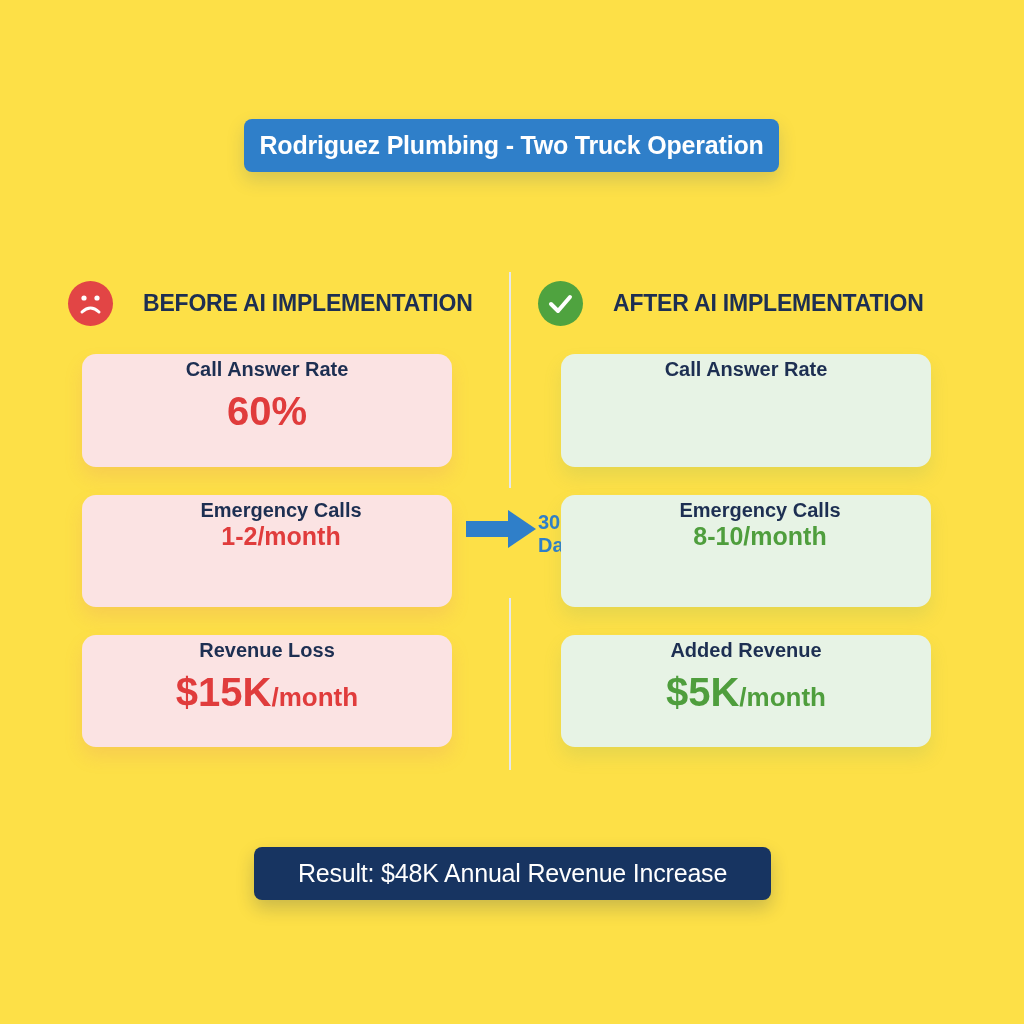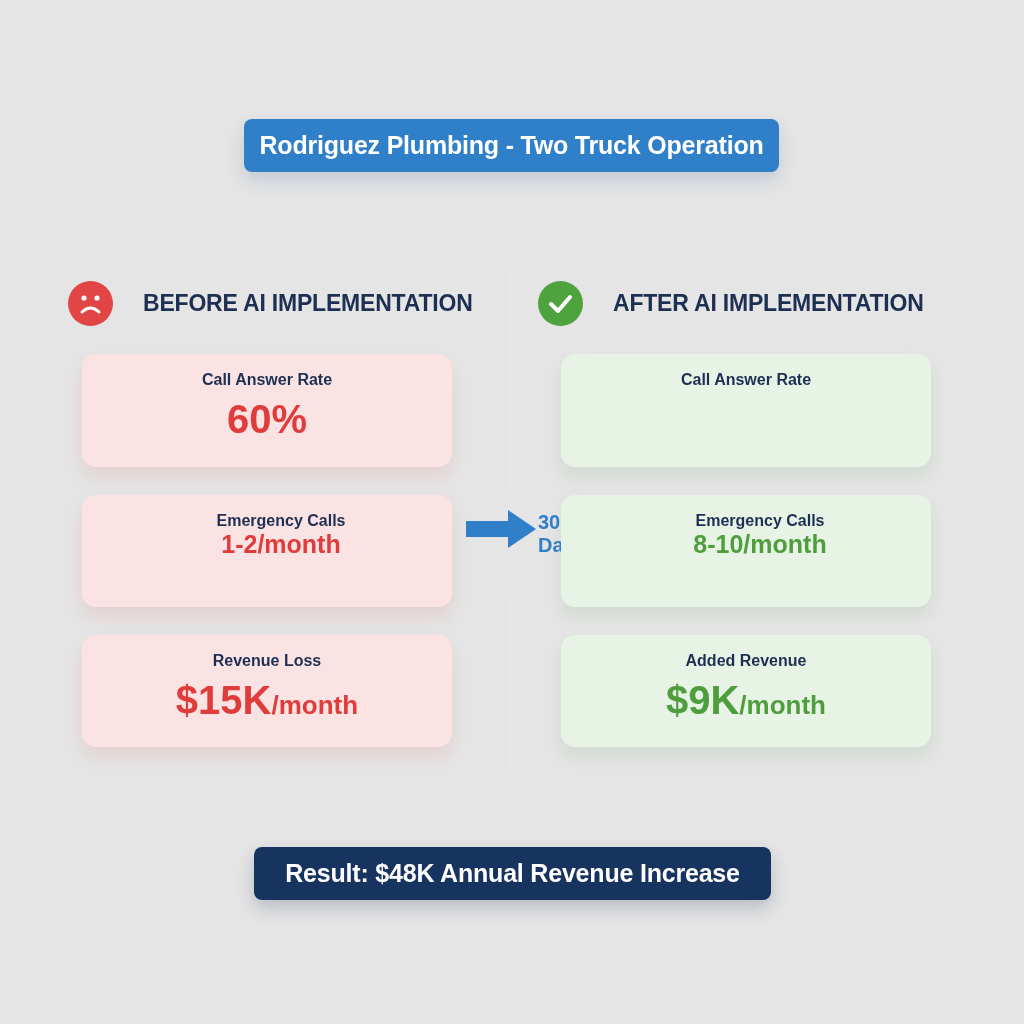--- a/index.html
+++ b/index.html
@@ -2,21 +2,21 @@
 <html><head>
   <meta charset="utf-8">
   <style>
     * { box-sizing: border-box; margin: 0; padding: 0; }
     html, body {
       width: 1024px; height: 1024px;
       background: #ffffff;
       font-family: "Liberation Sans", "DejaVu Sans", sans-serif;
       overflow: hidden;
     }
-    .canvas { position: relative; width: 1024px; height: 1024px; background: #e5e5e5; }
+    .canvas { position: relative; width: 1024px; height: 1024px; background: #fde047; }
 
     .title-pill {
       position: absolute; left: 244px; top: 119px; width: 535px; height: 53px;
       background: #2f7fc9; border-radius: 8px;
       box-shadow: 0 8px 18px rgba(40,80,130,0.18);
       display: flex; align-items: center; justify-content: center;
       color: #ffffff; font-weight: 700; font-size: 25px; letter-spacing: -0.2px;
     }
 
     .section-header {
@@ -41,21 +41,21 @@
     .divider.top { top: 272px; height: 216px; }
     .divider.bottom { top: 598px; height: 172px; }
 
     .card {
       position: absolute; width: 370px; border-radius: 14px;
       display: flex; flex-direction: column; align-items: center;
     }
     .card.red { background: #fbe3e3; box-shadow: 0 10px 18px rgba(220,120,120,0.18); }
     .card.green { background: #e7f3e5; box-shadow: 0 10px 18px rgba(110,160,110,0.16); }
     .card .label {
-      font-weight: 700; font-size: 16px; color: #1d2f52; margin-top: 17px;
+      font-weight: 700; font-size: 20px; color: #1d2f52; margin-top: 4px;
     }
     .card .value { font-weight: 700; margin-top: 8px; display: flex; align-items: baseline; }
     .card.red .value { color: #e03c3c; }
     .card.green .value { color: #4f9e3d; }
     .value.big { font-size: 40px; }
     .value.med { font-size: 25px; margin-top: 0; }
     .value .unit { font-size: 26px; }
 
     .col-left .card { left: 82px; }
     .col-right .card { left: 561px; }
@@ -69,21 +69,21 @@
     }
     .transition .days {
       font-weight: 700; font-size: 20px; color: #2f7fc9; margin-top: 6px;
     }
 
     .result-pill {
       position: absolute; left: 254px; top: 847px; width: 517px; height: 53px;
       background: #173461; border-radius: 8px;
       box-shadow: 0 8px 18px rgba(20,40,80,0.22);
       display: flex; align-items: center; justify-content: center;
-      color: #ffffff; font-weight: 700; font-size: 25px; letter-spacing: -0.2px;
+      color: #ffffff; font-weight: 400; font-size: 25px; letter-spacing: -0.2px;
     }
   </style>
 </head>
 <body>
 
 <div class="canvas">
 
   <div class="title-pill">
     <span>Rodriguez Plumbing - Two Truck Operation</span>
   </div>
@@ -149,21 +149,21 @@
     </div>
     <div class="card green row2">
       <div class="label">Emergency Calls</div>
       <div class="value med">
         <span>8-10/month</span>
       </div>
     </div>
     <div class="card green row3">
       <div class="label">Added Revenue</div>
       <div class="value big">
-        <span>$9K</span>
+        <span>$5K</span>
           <span class="unit">/month</span>
       </div>
     </div>
   </div>
 
   <div class="result-pill">
     <span>Result: $48K Annual Revenue Increase</span>
   </div>
 
 </div>

